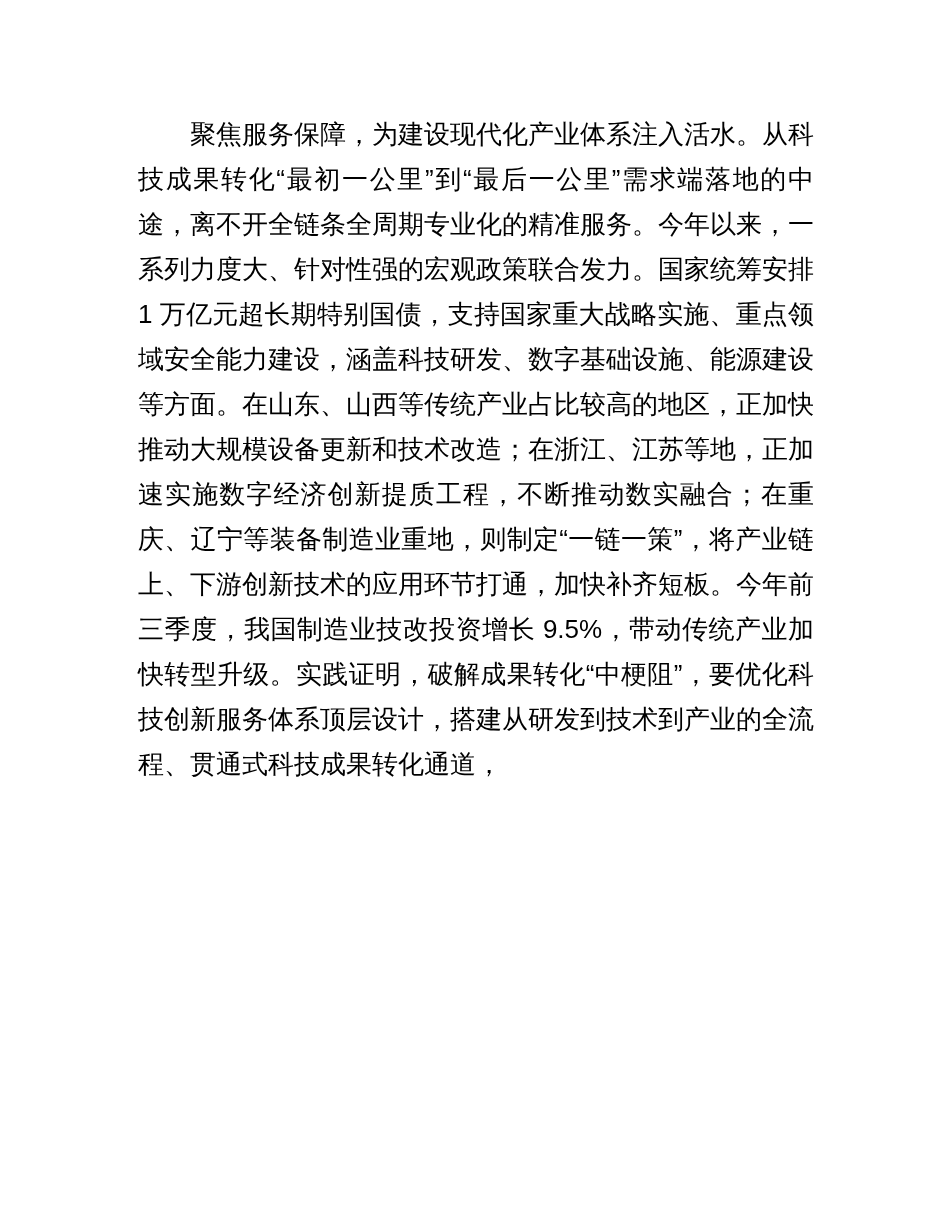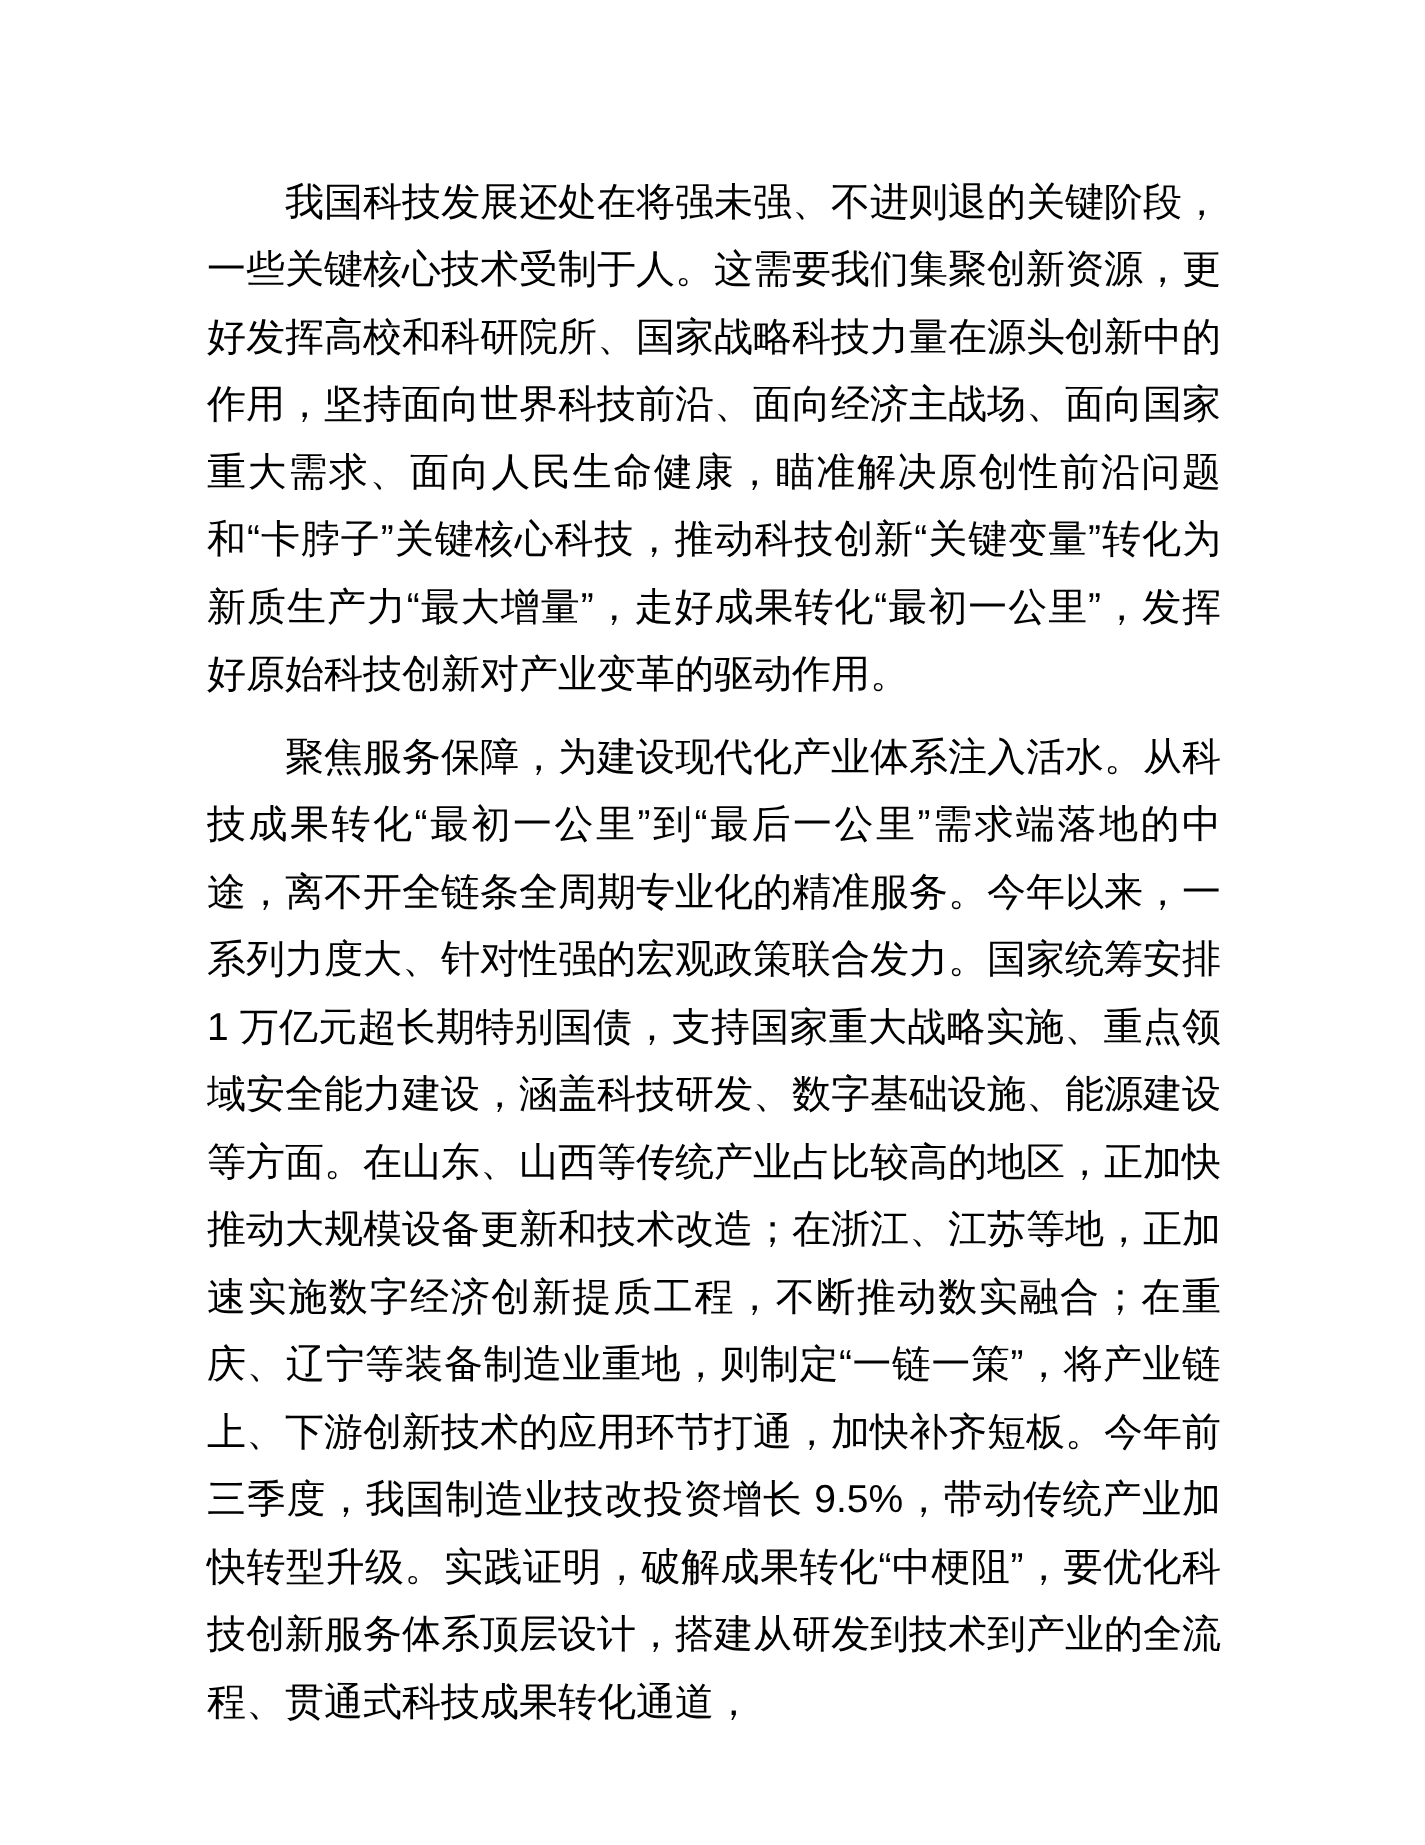--- a/index.html
+++ b/index.html
@@ -33,16 +33,15 @@
   }
   .text-block p:last-child {
     margin-bottom: 0;
   }
 </style>
 </head>
 <body>
 
 <div class="page">
   <div class="text-block">
-    <p>我国科技发展还处在将强未强、不进则退的关键阶段，一些关键核心技术受制于人。这需要我们集聚创新资源，更好发挥高校和科研院所、国家战略科技力量在源头创新中的作用，坚持面向世界科技前沿、面向经济主战场、面向国家重大需求、面向人民生命健康，瞄准解决原创性前沿问题和“卡脖子”关键核心科技，推动科技创新“关键变量”转化为新质生产力“最大增量”，走好成果转化“最初一公里”，发挥好原始科技创新对产业变革的驱动作用。</p>
     <p>聚焦服务保障，为建设现代化产业体系注入活水。从科技成果转化“最初一公里”到“最后一公里”需求端落地的中途，离不开全链条全周期专业化的精准服务。今年以来，一系列力度大、针对性强的宏观政策联合发力。国家统筹安排 1 万亿元超长期特别国债，支持国家重大战略实施、重点领域安全能力建设，涵盖科技研发、数字基础设施、能源建设等方面。在山东、山西等传统产业占比较高的地区，正加快推动大规模设备更新和技术改造；在浙江、江苏等地，正加速实施数字经济创新提质工程，不断推动数实融合；在重庆、辽宁等装备制造业重地，则制定“一链一策”，将产业链上、下游创新技术的应用环节打通，加快补齐短板。今年前三季度，我国制造业技改投资增长 9.5%，带动传统产业加快转型升级。实践证明，破解成果转化“中梗阻”，要优化科技创新服务体系顶层设计，搭建从研发到技术到产业的全流程、贯通式科技成果转化通道，</p>
   </div>
 </div>
 
 </body></html>

